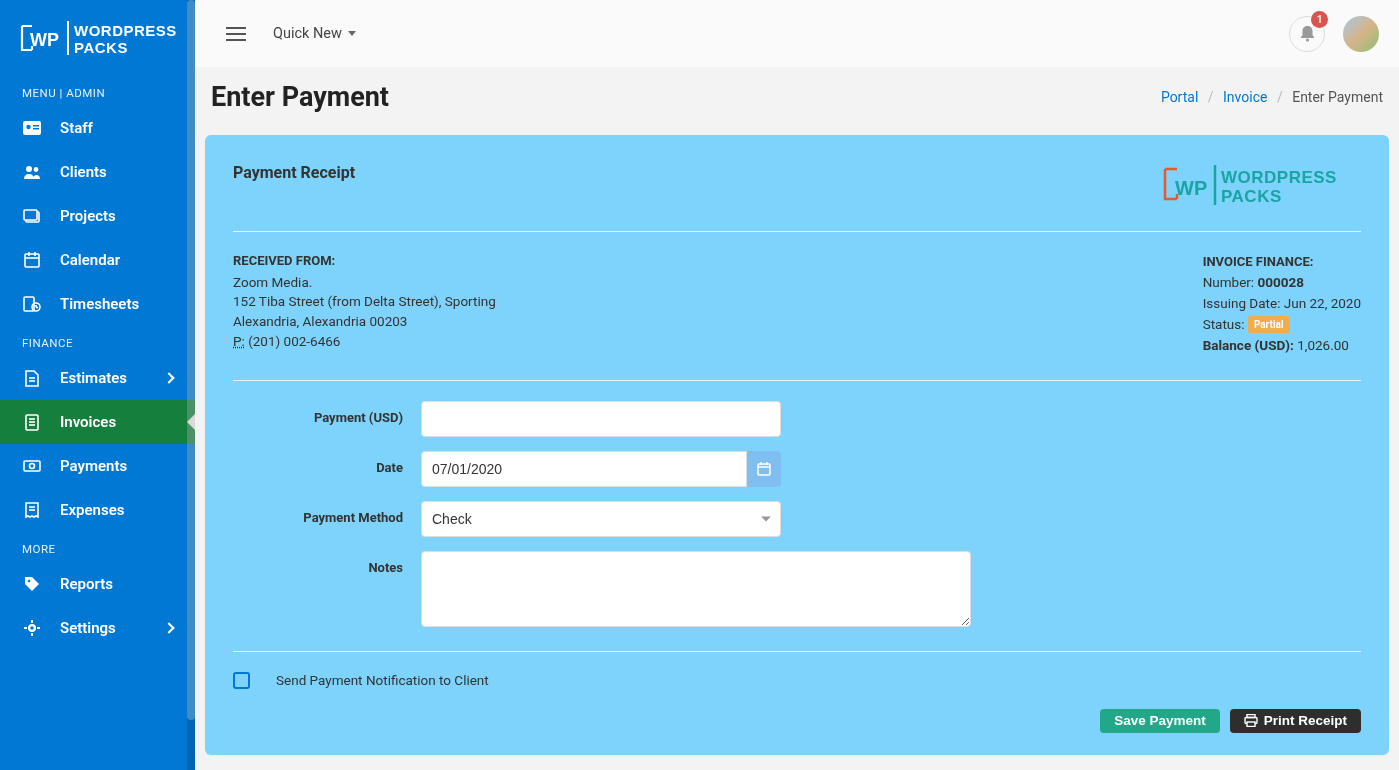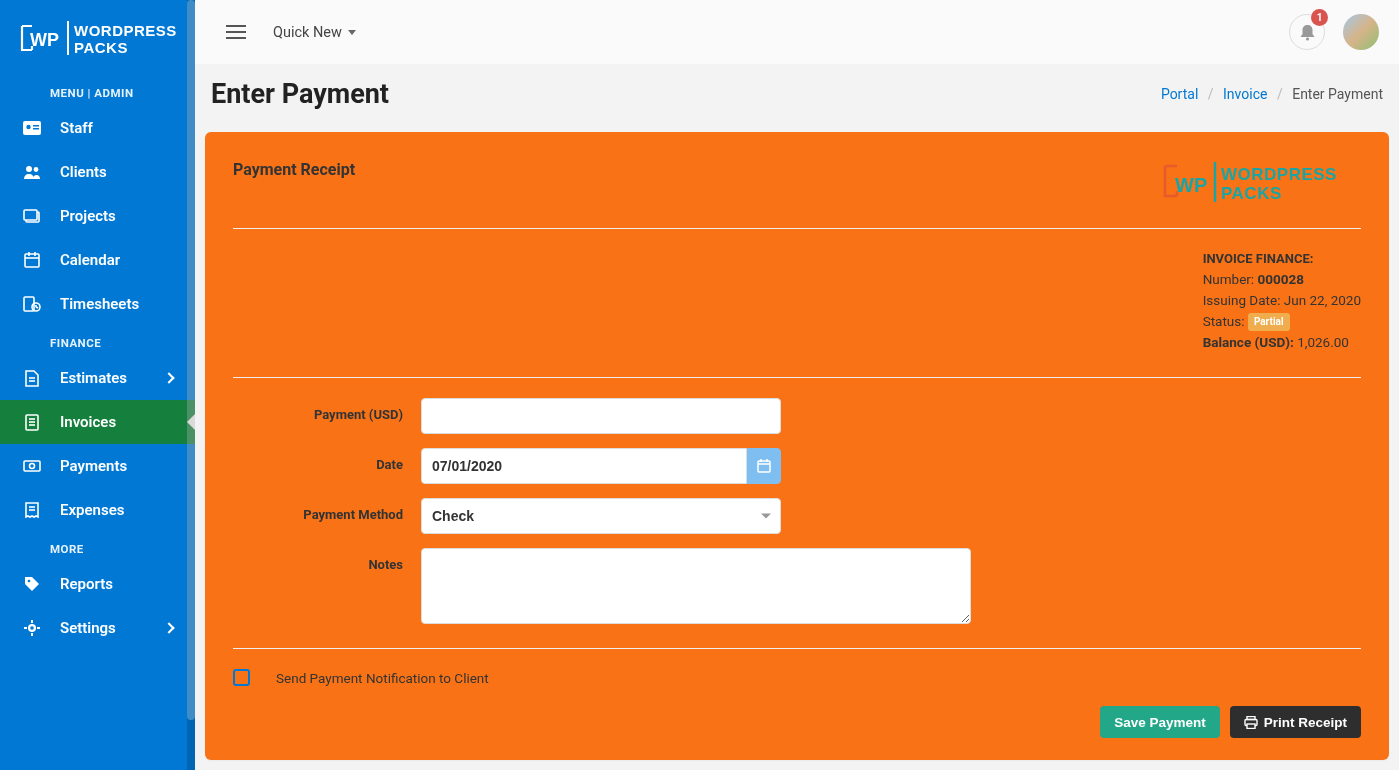--- a/index.html
+++ b/index.html
@@ -1,21 +1,21 @@
 <!DOCTYPE html>
 <html><head>
 <meta charset="utf-8">
 <style>
 * { box-sizing: border-box; margin: 0; padding: 0; }
 body { font-family: -apple-system, BlinkMacSystemFont, "Segoe UI", Roboto, sans-serif; background: #f3f3f3; color: #333; font-size: 14px; width: 1399px; height: 770px; overflow: hidden; }
 .layout { display: flex; height: 100%; }
 .sidebar { width: 195px; background: #0078d4; color: #fff; flex-shrink: 0; padding-top: 10px; position: relative; }
 .sidebar-logo { padding: 8px 18px 18px; }
 .sidebar-logo svg { display: block; }
-.sidebar .section-label { font-size: 11.5px; font-weight: 700; letter-spacing: 0.5px; padding: 10px 22px 6px; color: #e6f2fb; margin-left: 28px; }
+.sidebar .section-label { font-size: 11.5px; font-weight: 400; letter-spacing: 0.5px; padding: 10px 22px 6px; color: #e6f2fb; }
 .nav-item { display: flex; align-items: center; padding: 12px 22px; cursor: pointer; font-weight: 600; font-size: 15px; position: relative; }
 .nav-item .nav-icon { width: 20px; height: 20px; margin-right: 18px; display: flex; align-items: center; justify-content: center; }
 .nav-item .nav-label { flex: 1; }
 .nav-item .chev { width: 8px; height: 8px; border-right: 2px solid #fff; border-bottom: 2px solid #fff; transform: rotate(-45deg); }
 .nav-item.active { background: #15803d; }
 .nav-item.active::after { content: ""; position: absolute; right: -1px; top: 50%; transform: translateY(-50%); width: 0; height: 0; border-top: 9px solid transparent; border-bottom: 9px solid transparent; border-right: 9px solid #f3f3f3; }
 .sidebar-scroll-track { position: absolute; right: 0; top: 0; bottom: 0; width: 8px; background: rgba(0,0,0,0.15); }
 .sidebar-scroll-thumb { position: absolute; right: 0; top: 0; width: 8px; height: 720px; background: rgba(255,255,255,0.25); border-radius: 4px; }
 .main { flex: 1; display: flex; flex-direction: column; overflow: hidden; }
 .topbar { background: #fafafa; height: 67px; display: flex; align-items: center; padding: 0 20px 0 28px; }
@@ -25,49 +25,49 @@
 .top-right { margin-left: auto; display: flex; align-items: center; gap: 18px; }
 .bell-wrap { position: relative; width: 36px; height: 36px; border: 1px solid #ddd; border-radius: 50%; display: flex; align-items: center; justify-content: center; cursor: pointer; color: #888; }
 .bell-badge { position: absolute; top: -6px; right: -4px; background: #d9534f; color: #fff; font-size: 10px; font-weight: 700; width: 17px; height: 17px; border-radius: 50%; display: flex; align-items: center; justify-content: center; }
 .avatar { width: 36px; height: 36px; border-radius: 50%; background: linear-gradient(135deg,#a3c8e8 0%,#d6b48a 50%,#8fbf72 100%); cursor: pointer; }
 .page-header { display: flex; align-items: center; padding: 14px 16px 22px 16px; }
 .page-title { font-size: 27px; font-weight: 700; color: #222; }
 .breadcrumb { margin-left: auto; font-size: 14px; color: #999; }
 .breadcrumb a { color: #0078d4; text-decoration: none; }
 .breadcrumb .sep { margin: 0 6px; color: #bbb; }
 .breadcrumb .current { color: #555; }
-.card { background: #f97316; border-radius: 6px; margin: 0 10px 10px 10px; padding: 28px 28px 22px; box-shadow: 0 1px 2px rgba(0,0,0,0.04); }
+.card { background: #7dd3fc; border-radius: 6px; margin: 0 10px 10px 10px; padding: 28px 28px 22px; box-shadow: 0 1px 2px rgba(0,0,0,0.04); }
 .card-header { display: flex; align-items: flex-start; padding-bottom: 24px; border-bottom: 1px solid #eee; }
 .card-title { font-size: 16px; font-weight: 700; color: #333; }
 .brand-logo { margin-left: auto; }
 .info-row { display: flex; padding: 20px 0 24px; border-bottom: 1px solid #eee; }
 .received-from { font-size: 13.5px; line-height: 1.45; color: #333; }
 .received-from .label { font-weight: 700; font-size: 13px; margin-bottom: 2px; }
 .received-from .phone-abbr { text-decoration: underline dotted; }
 .invoice-details { margin-left: auto; font-size: 13.5px; line-height: 1.55; color: #333; }
 .invoice-details .label { font-weight: 700; font-size: 13px; }
 .status-badge { display: inline-block; background: #f0ad4e; color: #fff; font-size: 10px; font-weight: 700; padding: 1px 6px; border-radius: 3px; vertical-align: 1px; }
 .form-area { padding: 20px 0 10px; border-bottom: 1px solid #eee; }
 .form-row { display: flex; align-items: flex-start; margin-bottom: 14px; }
 .form-label { width: 188px; text-align: right; font-size: 13px; font-weight: 700; color: #333; padding-top: 9px; padding-right: 18px; }
 .form-control { width: 360px; }
-.input { width: 100%; height: 36px; border: 1px solid #ddd; border-radius: 4px; padding: 0 10px; font-size: 14px; color: #333; outline: none; font-weight: bold; }
+.input { width: 100%; height: 36px; border: 1px solid #ddd; border-radius: 4px; padding: 0 10px; font-size: 14px; color: #333; outline: none; }
 .input-group { display: flex; width: 360px; }
 .input-group .input { border-radius: 4px 0 0 4px; flex: 1; }
 .input-addon { width: 34px; background: #7fbef0; border: 1px solid #7fbef0; border-radius: 0 4px 4px 0; display: flex; align-items: center; justify-content: center; color: #fff; cursor: pointer; }
 .select-wrap { position: relative; width: 360px; }
 .select-wrap .input { padding-right: 28px; cursor: pointer; }
 .select-caret { position: absolute; right: 10px; top: 50%; transform: translateY(-50%); width: 0; height: 0; border-left: 5px solid transparent; border-right: 5px solid transparent; border-top: 5px solid #999; pointer-events: none; }
 .textarea { width: 550px; height: 76px; border: 1px solid #ddd; border-radius: 4px; padding: 8px 10px; font-size: 14px; resize: both; outline: none; font-family: inherit; }
 .footer-row { display: flex; align-items: center; padding-top: 20px; }
 .checkbox-wrap { display: flex; align-items: center; gap: 26px; cursor: pointer; }
 .checkbox-box { width: 17px; height: 17px; border: 2px solid #0078d4; border-radius: 3px; }
 .checkbox-label { font-size: 13.5px; color: #333; }
 .actions { margin-top: 20px; display: flex; justify-content: flex-end; gap: 10px; }
-.btn { height: 32px; padding: 0 14px; border-radius: 4px; font-size: 13.5px; font-weight: 600; cursor: pointer; display: inline-flex; align-items: center; gap: 6px; border: none; }
+.btn { height: 24px; padding: 0 14px; border-radius: 4px; font-size: 13.5px; font-weight: 600; cursor: pointer; display: inline-flex; align-items: center; gap: 6px; border: none; }
 .btn-primary { background: #22a889; color: #fff; }
 .btn-dark { background: #2e2e2e; color: #fff; }
 svg { display: block; }
 </style>
 </head>
 <body>
 
 <div class="layout">
   <aside class="sidebar">
     <div class="sidebar-logo">
@@ -258,20 +258,27 @@
             </g>
             <text x="14" y="32" fill="#1aa5a5" font-size="20" font-weight="800" font-family="sans-serif">WP</text>
             <line x1="54" y1="2" x2="54" y2="42" stroke="#1aa5a5" stroke-width="2.5"></line>
             <text x="60" y="20" fill="#1aa5a5" font-size="17" font-weight="900" font-family="sans-serif" letter-spacing="0.5">WORDPRESS</text>
             <text x="60" y="39" fill="#1aa5a5" font-size="17" font-weight="900" font-family="sans-serif" letter-spacing="0.5">PACKS</text>
           </svg>
         </div>
       </div>
 
       <div class="info-row">
+        <div class="received-from">
+          <div class="label">RECEIVED FROM:</div>
+          <div>Zoom Media.</div>
+          <div>152 Tiba Street (from Delta Street), Sporting</div>
+          <div>Alexandria, Alexandria 00203</div>
+          <div><span class="phone-abbr">P:</span> <span>(201) 002-6466</span></div>
+        </div>
         <div class="invoice-details">
           <div class="label">INVOICE FINANCE:</div>
           <div><span>Number:</span> <strong>000028</strong></div>
           <div><span>Issuing Date:</span> <span>Jun 22, 2020</span></div>
           <div><span>Status:</span> <span class="status-badge">Partial</span></div>
           <div><strong>Balance (USD):</strong> <span>1,026.00</span></div>
         </div>
       </div>
 
       <div class="form-area">

